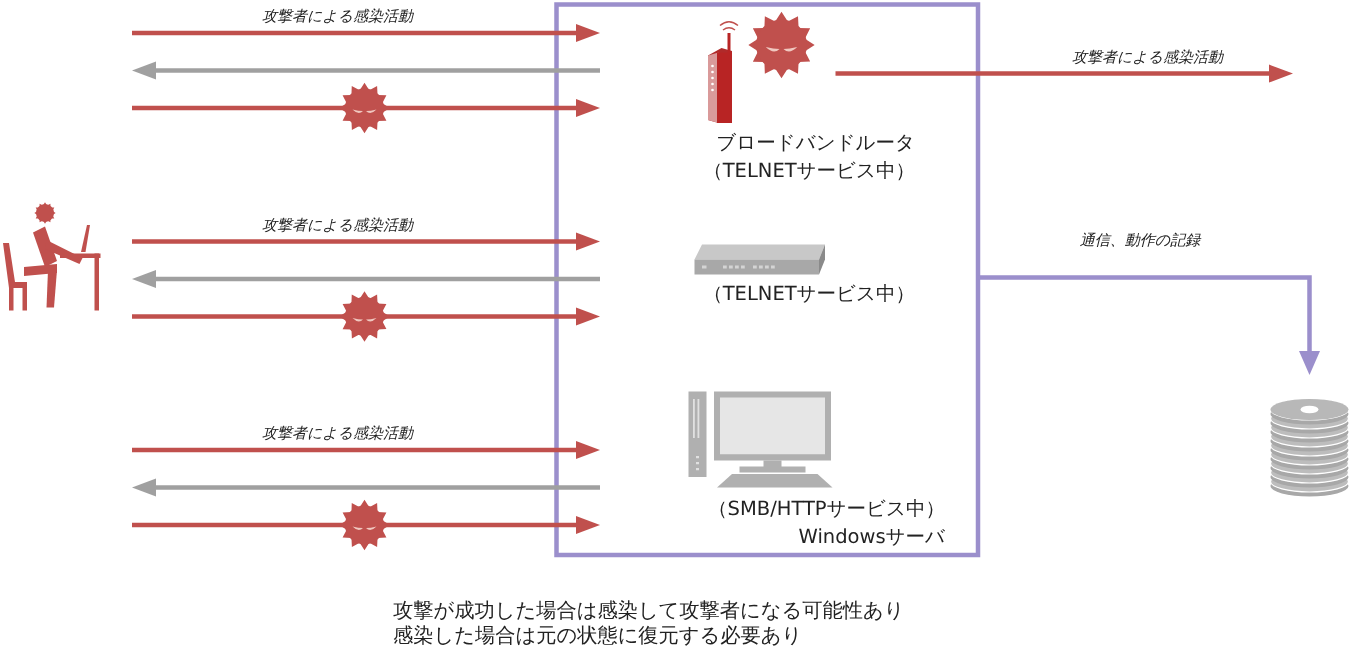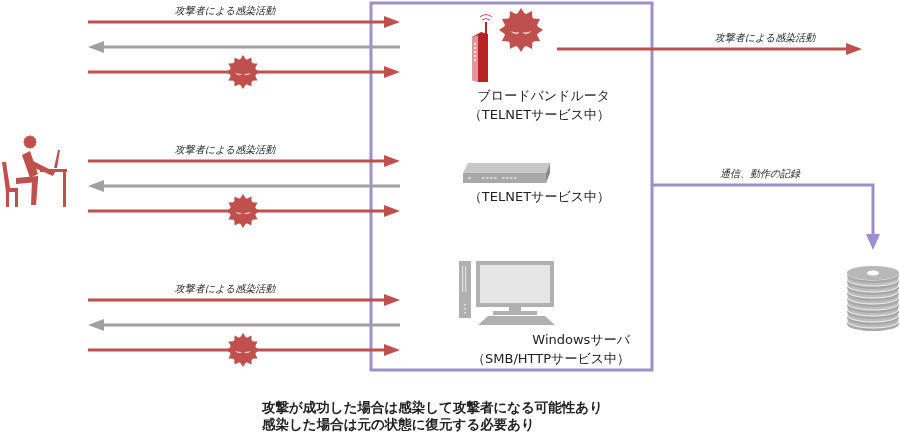--- a/index.html
+++ b/index.html
@@ -1,21 +1,21 @@
 <!DOCTYPE html>
 <html><head>
   <meta charset="utf-8">
   <style>
     html, body { margin:0; padding:0; background:#ffffff; }
     body { width:900px; height:439px; position:relative; overflow:hidden;
            font-family:"DejaVu Sans","Liberation Sans",sans-serif; color:#222; }
     svg { position:absolute; left:0; top:0; }
     .lbl { position:absolute; font-size:10px; color:#222; white-space:nowrap; text-align:center;font-style:italic; }
     .dev { position:absolute; font-size:13px; color:#222; text-align:right; line-height:19px; white-space:nowrap; }
-    .note { position:absolute; font-size:13.5px; color:#222; line-height:19px; white-space:nowrap;font-weight:bold; }
+    .note { position:absolute; font-size:13.5px; color:#222; line-height:19px; white-space:nowrap; }
   </style>
 </head>
 <body>
 
 <svg id="diagram" width="900" height="439" viewBox="0 0 900 439">
   <defs>
     <g id="virus">
       <circle r="13"></circle>
       <g id="spikes"></g>
     </g>
@@ -213,21 +213,21 @@
 <div class="lbl" style="left:150px;top:282px;width:150px;">攻撃者による感染活動</div>
 
 <div class="dev" style="left:420px;top:86px;width:190px;">
   <div>ブロードバンドルータ</div>
   <div>（TELNETサービス中）</div>
 </div>
 <div class="dev" style="left:420px;top:187px;width:190px;">
   <div>（TELNETサービス中）</div>
 </div>
 <div class="dev" style="left:400px;top:330px;width:230px;">
+  <div>（SMB/HTTPサービス中）</div>
   <div>Windowsサーバ</div>
-  <div>（SMB/HTTPサービス中）</div>
 </div>
 
 <div class="lbl" style="left:700px;top:31px;width:130px;">攻撃者による感染活動</div>
-<div class="lbl" style="left:705px;top:167px;width:110px;">通信、動作の記録</div>
+<div class="lbl" style="left:705px;top:153px;width:110px;">通信、動作の記録</div>
 
 <div class="note" style="left:262px;top:398px;">攻撃が成功した場合は感染して攻撃者になる可能性あり</div>
 <div class="note" style="left:262px;top:415px;">感染した場合は元の状態に復元する必要あり</div>
 
 </body></html>

